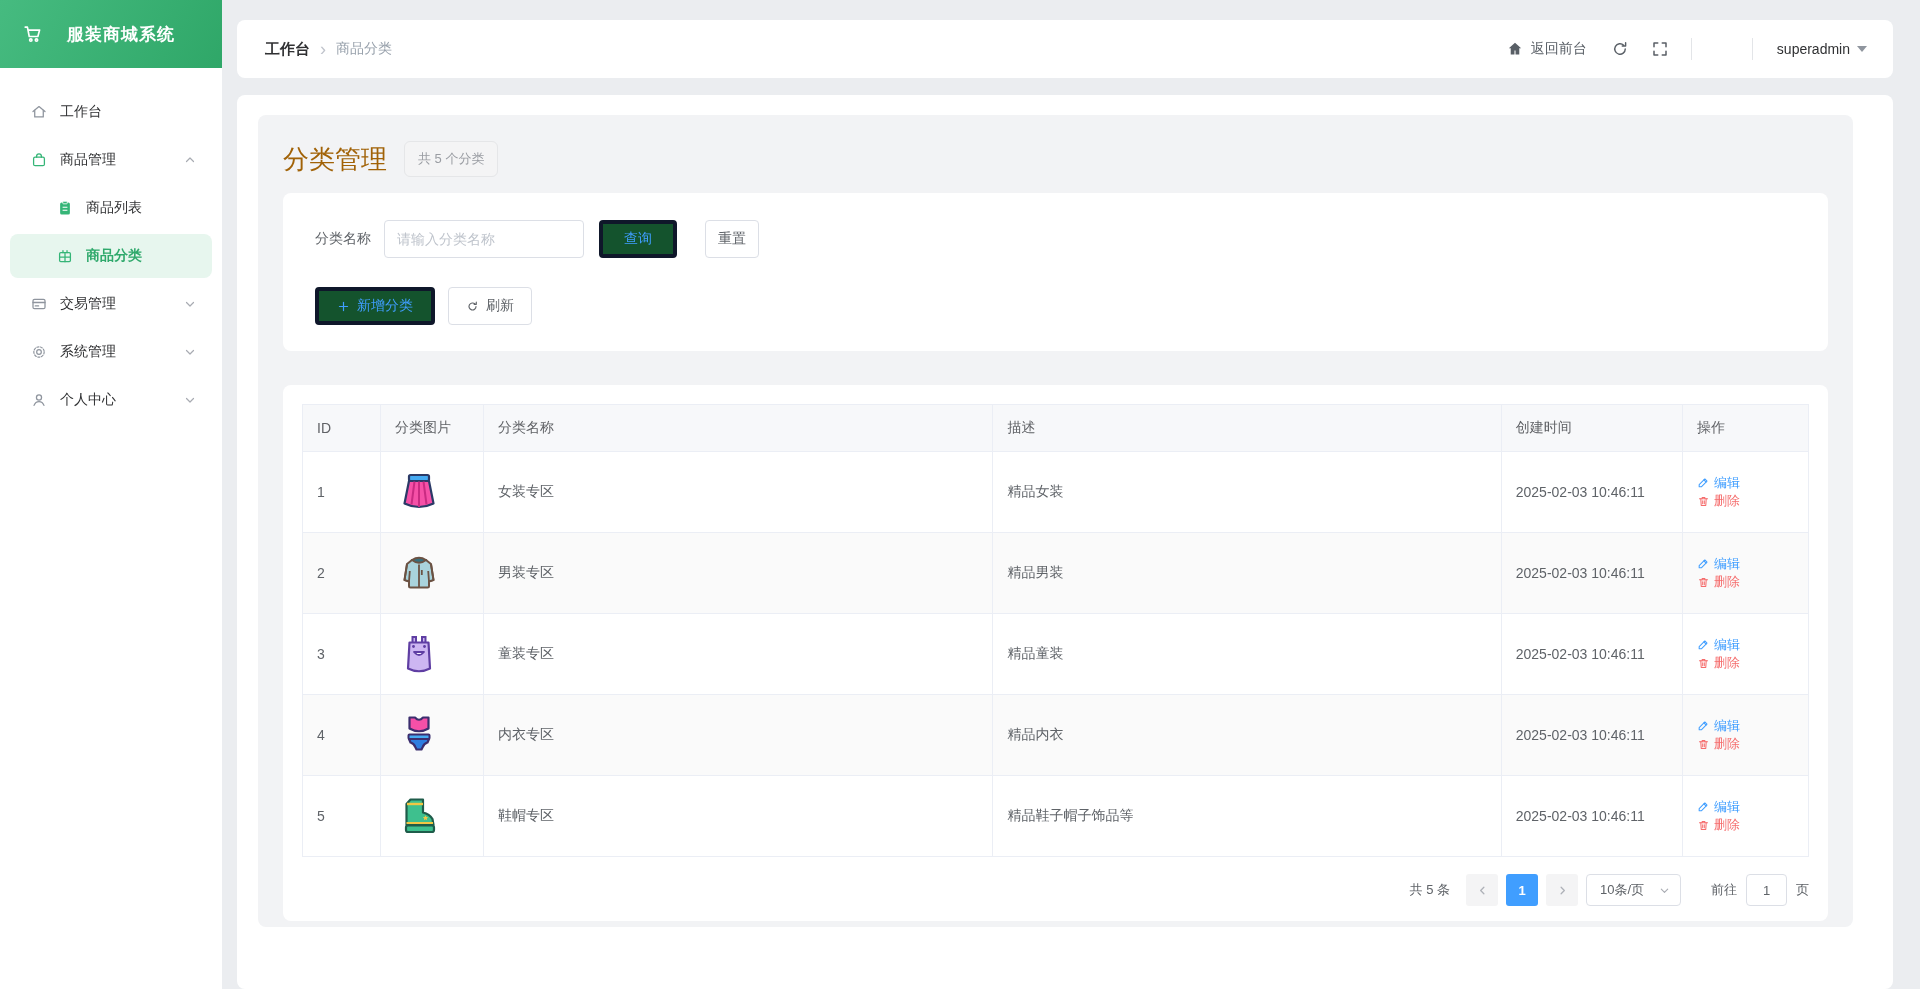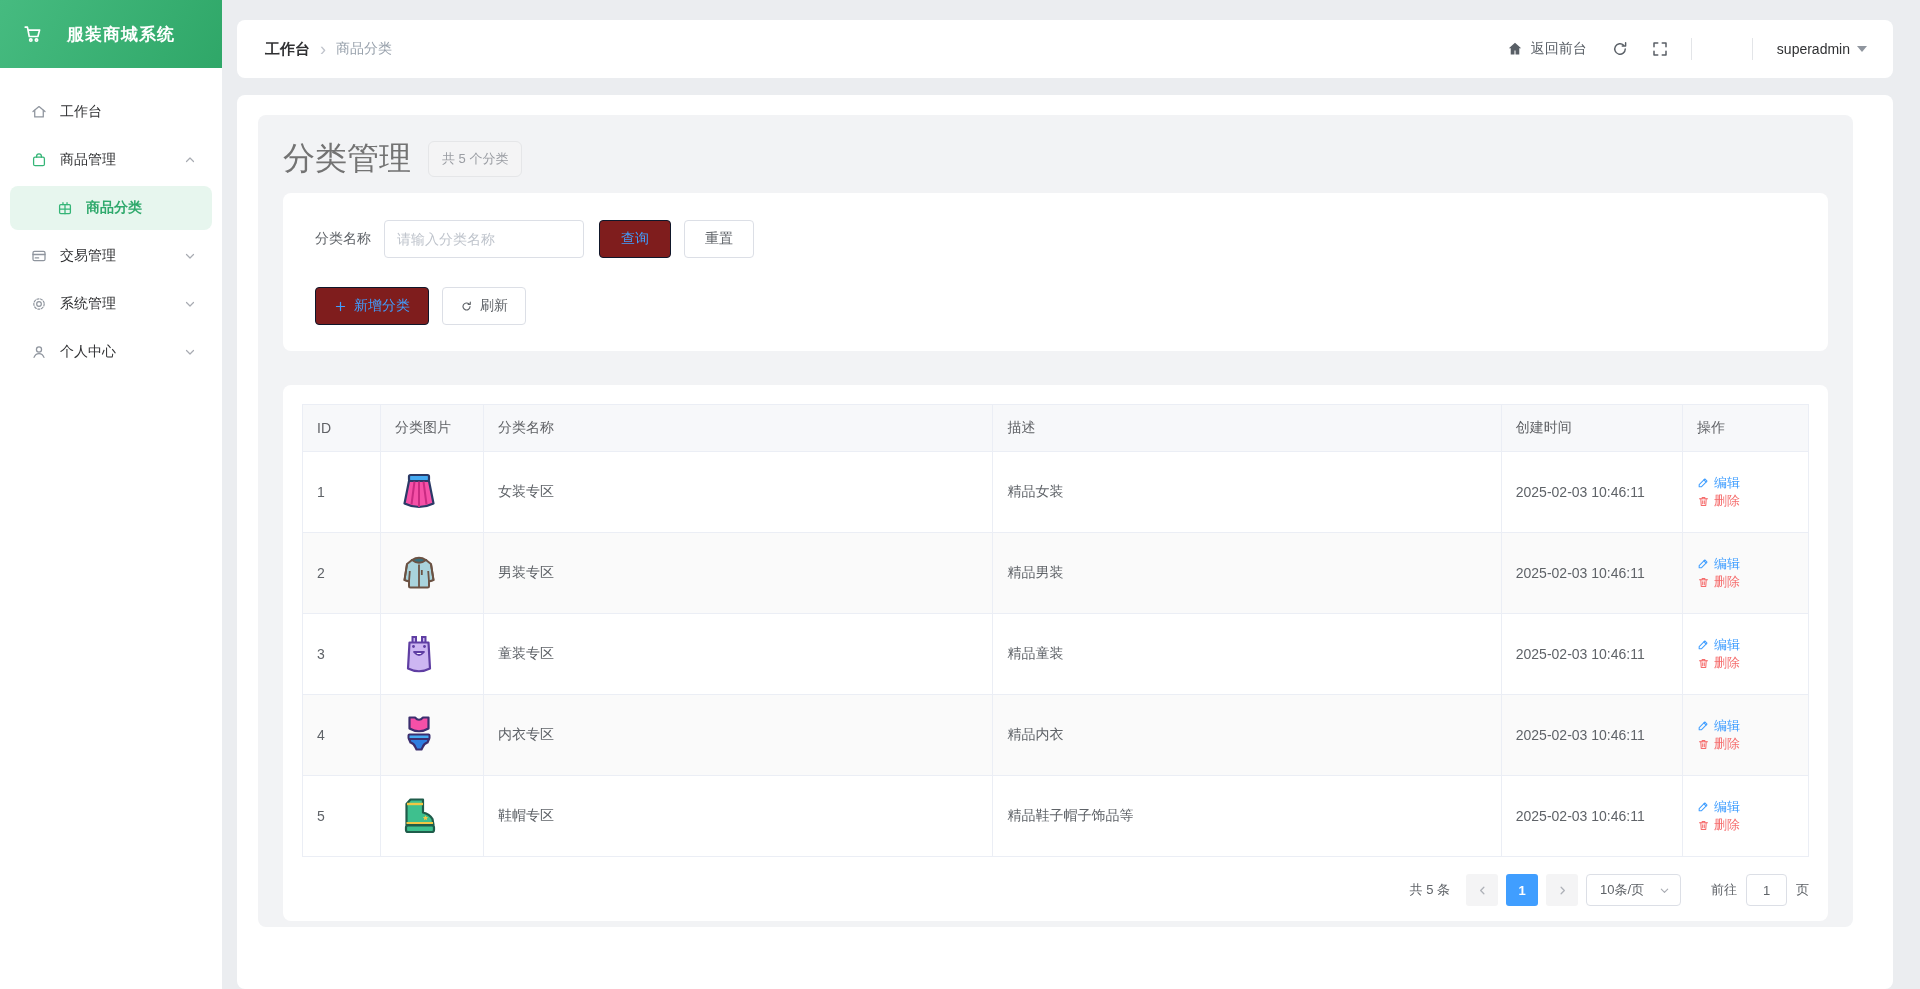--- a/index.html
+++ b/index.html
@@ -33,31 +33,31 @@
   .tb-icon { display:inline-flex; color:#595f66; cursor:pointer; }
   .tb-icon svg { width:18px; height:18px; }
   .tb-sep { width:1px; height:22px; background:#e3e5e8; }
   .tb-user { font-size:14px; color:#303133; display:flex; align-items:center; gap:7px; cursor:pointer; }
   .caret-down { width:0; height:0; border-left:5px solid transparent; border-right:5px solid transparent; border-top:6px solid #8f959e; }
 
   .container { margin-top:17px; background:#fff; border-radius:8px; height:894px; padding:20px 40px 20px 21px; }
   .gray-panel { background:#f2f3f5; border-radius:8px; height:812px; padding:24px 25px; }
 
   .title-row { display:flex; align-items:center; gap:17px; height:40px; margin-bottom:14px; }
-  .page-title { font-size:32px; font-weight:500; color:#737373; }
+  .page-title { font-size:26px; font-weight:500; color:#a16207; }
   .count-badge { background:#f4f4f5; border:1px solid #e5e6e8; color:#9a9da3; font-size:13px; padding:8px 13px; border-radius:6px; }
 
   .filter-panel { background:#fff; border-radius:8px; padding:27px 32px 28px; height:158px; margin-bottom:34px; }
   .filter-row { display:flex; align-items:center; }
   .filter-label { font-size:14px; color:#5f6368; margin-right:13px; }
   .filter-input { width:200px; height:38px; border:1px solid #dcdfe6; border-radius:4px; padding:0 12px; font-size:14px; color:#303133; font-family:inherit; outline:none; }
   .filter-input::placeholder { color:#bfc4cc; }
   .btn { height:38px; border-radius:4px; font-size:14px; font-family:inherit; cursor:pointer; display:inline-flex; align-items:center; justify-content:center; }
-  .btn-primary-plain { background:#7f1d1d; border:1px solid #0f172a; color:#409eff; padding:0 21px; margin-left:15px; }
-  .btn-default { background:#fff; border:1px solid #dcdfe6; color:#5f6368; padding:0 20px; margin-left:13px; }
+  .btn-primary-plain { background:#14532d; border:4px solid #0f172a; color:#409eff; padding:0 21px; margin-left:15px; }
+  .btn-default { background:#fff; border:1px solid #dcdfe6; color:#5f6368; padding:0 12px; margin-left:28px; }
   .actions-row { margin-top:29px; display:flex; align-items:center; }
   .btn-add { margin-left:0; padding:0 18px; gap:7px; }
   .btn-refresh { margin-left:13px; padding:0 17px; gap:7px; }
   .btn svg { width:13px; height:13px; }
 
   .table-panel { background:#fff; border-radius:8px; height:536px; padding:19px 19px 0; }
   table { border-collapse:collapse; width:100%; table-layout:fixed; }
   th, td { border:1px solid #ebeef5; font-size:14px; color:#5f6368; text-align:left; padding:0 14px; font-weight:normal; }
   th { height:47px; background:#f7f8fa; color:#606266; }
   td { height:81px; }
@@ -110,20 +110,31 @@
               <rect x="4.8" y="8.3" width="14.4" height="11.2" rx="2"></rect>
               <path d="M8.8 8.3V7a3.2 3.2 0 0 1 6.4 0v1.3"></path>
             </svg>
           </span>
           <span>商品管理</span>
           <span class="mi-chevron">
             <svg viewBox="0 0 24 24" fill="none" stroke="currentColor" stroke-width="2.4" stroke-linecap="round" stroke-linejoin="round">
               <polyline points="5,15 12,8 19,15"></polyline>
             </svg>
           </span>
+        </div>
+        <div class="menu-item child">
+          <span class="mi-icon green">
+            <svg viewBox="0 0 24 24">
+              <rect x="5.5" y="4.6" width="13" height="16" rx="2" fill="#35b577"></rect>
+              <rect x="9" y="3" width="6" height="3.4" rx="1" fill="#35b577" stroke="#fff" stroke-width="1.1"></rect>
+              <line x1="8.8" y1="11" x2="15.2" y2="11" stroke="#fff" stroke-width="1.4"></line>
+              <line x1="8.8" y1="15" x2="15.2" y2="15" stroke="#fff" stroke-width="1.4"></line>
+            </svg>
+          </span>
+          <span>商品列表</span>
         </div>
         <div class="menu-item child active">
           <span class="mi-icon green">
             <svg viewBox="0 0 24 24" fill="none" stroke="currentColor" stroke-width="1.7" stroke-linecap="round" stroke-linejoin="round">
               <rect x="4.8" y="7.5" width="14.4" height="12" rx="1.5"></rect>
               <line x1="12" y1="7.5" x2="12" y2="19.5"></line>
               <line x1="4.8" y1="13.5" x2="19.2" y2="13.5"></line>
               <path d="M9.3 7.5V4.8M14.7 7.5V4.8"></path>
             </svg>
           </span>

